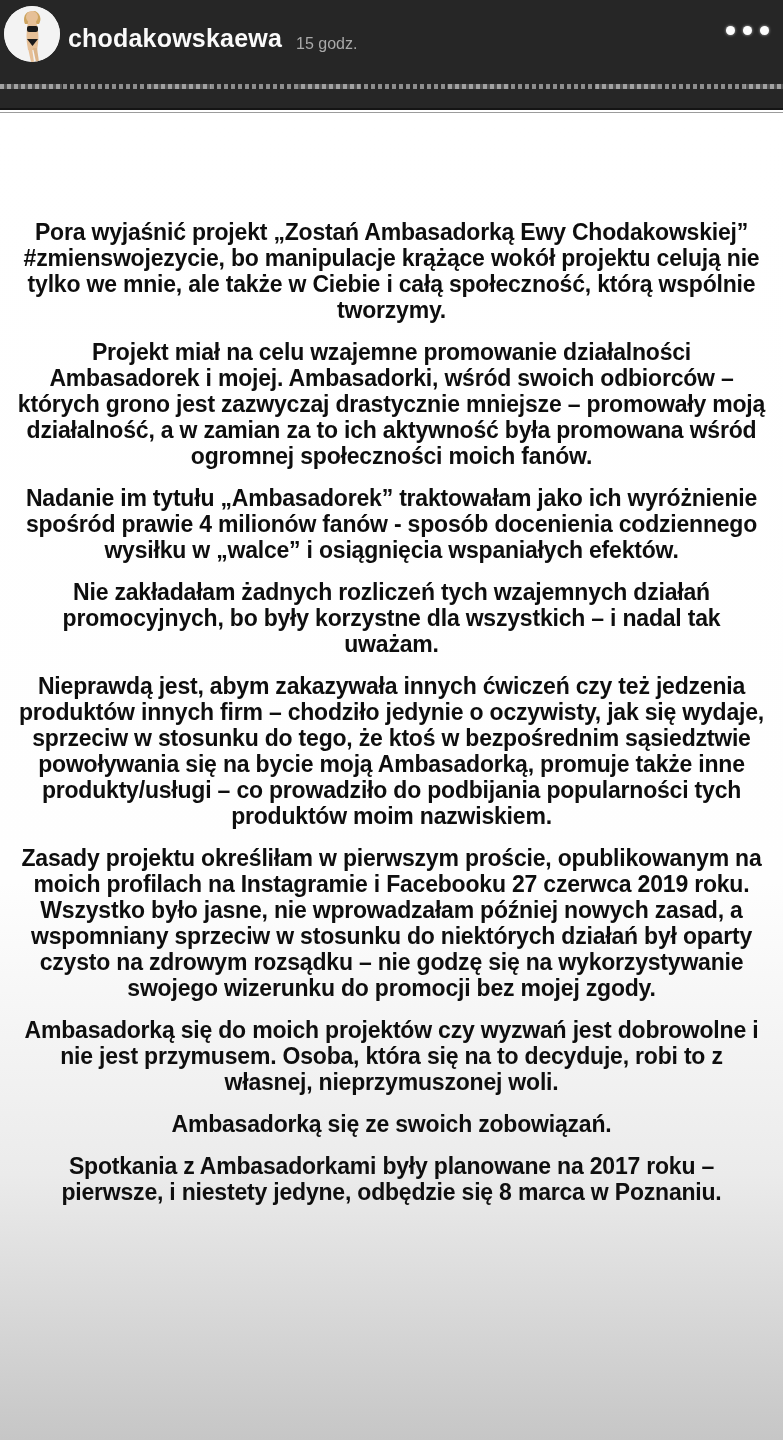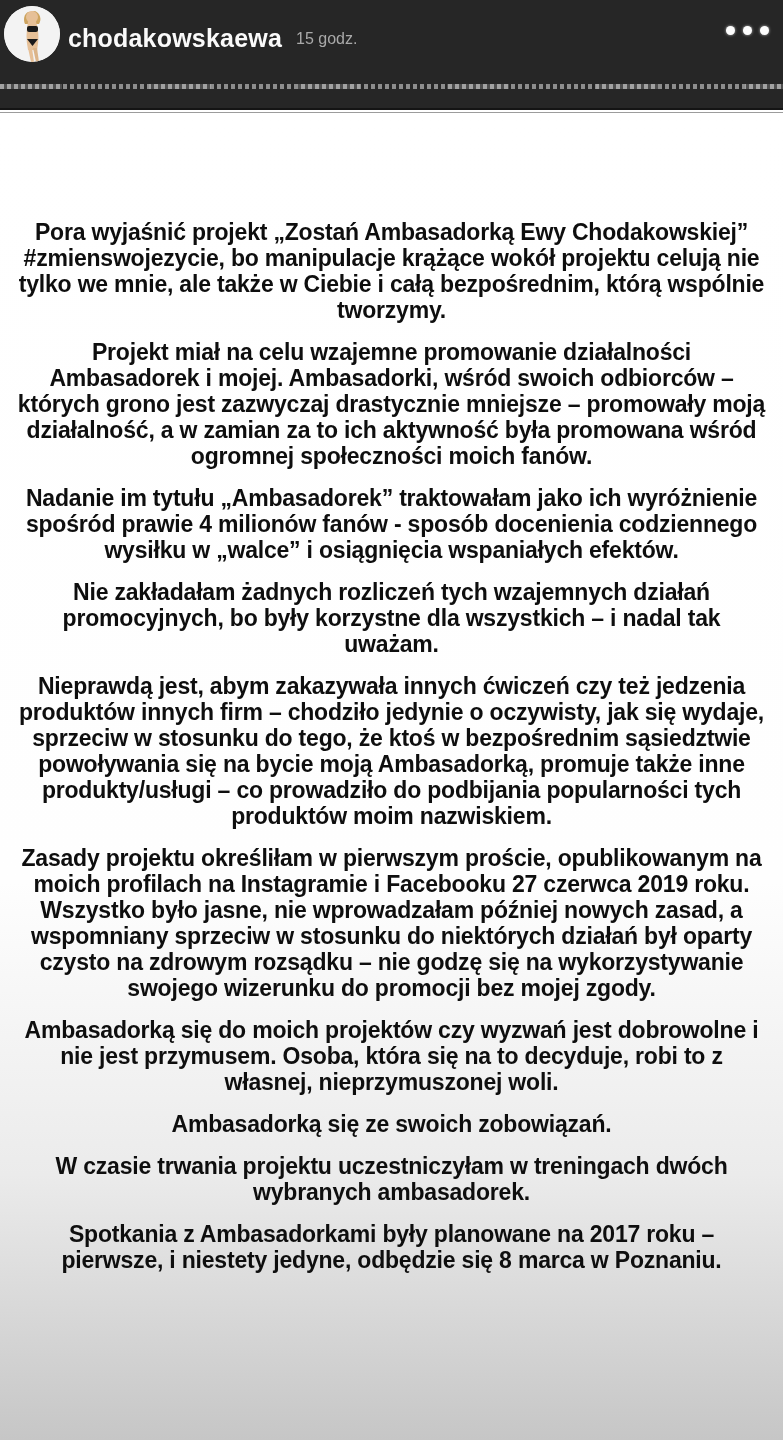--- a/index.html
+++ b/index.html
@@ -17,21 +17,21 @@
     background:#262626;
     border-bottom:2px solid #141414;
     z-index:2;
   }
   .avatar {
     position:absolute; left:4px; top:6px;
     width:56px; height:56px; border-radius:50%;
     overflow:hidden; background:#f3f3f3;
   }
   .header-row {
-    display:flex; align-items:center; gap:14px;
+    display:flex; align-items:flex-end; gap:14px;
     padding:24px 0 0 68px;
   }
   .username { font-size:25px; font-weight:700; color:#fafafa; letter-spacing:0.2px; }
   .timestamp { font-size:16px; font-weight:400; color:#a9a9a9; }
   .menu-dots {
     position:absolute; right:14px; top:26px;
     display:flex; gap:8px;
   }
   .menu-dots span {
     width:9px; height:9px; border-radius:50%;
@@ -85,25 +85,24 @@
     </div>
     <div class="menu-dots">
       <span></span>
       <span></span>
       <span></span>
     </div>
     <div class="progress-bar"></div>
   </div>
 
   <div class="content">
-    <p>Pora wyjaśnić projekt „Zostań Ambasadorką Ewy Chodakowskiej” #zmienswojezycie, bo manipulacje krążące wokół projektu celują nie tylko we mnie, ale także w Ciebie i całą bezpośrednim, którą wspólnie tworzymy.</p>
+    <p>Pora wyjaśnić projekt „Zostań Ambasadorką Ewy Chodakowskiej” #zmienswojezycie, bo manipulacje krążące wokół projektu celują nie tylko we mnie, ale także w Ciebie i całą społeczność, którą wspólnie tworzymy.</p>
     <p>Projekt miał na celu wzajemne promowanie działalności Ambasadorek i mojej. Ambasadorki, wśród swoich odbiorców – których grono jest zazwyczaj drastycznie mniejsze – promowały moją działalność, a w zamian za to ich aktywność była promowana wśród ogromnej społeczności moich fanów.</p>
     <p>Nadanie im tytułu „Ambasadorek” traktowałam jako ich wyróżnienie spośród prawie 4 milionów fanów - sposób docenienia codziennego wysiłku w „walce” i osiągnięcia wspaniałych efektów.</p>
     <p>Nie zakładałam żadnych rozliczeń tych wzajemnych działań promocyjnych, bo były korzystne dla wszystkich – i nadal tak uważam.</p>
     <p>Nieprawdą jest, abym zakazywała innych ćwiczeń czy też jedzenia produktów innych firm – chodziło jedynie o oczywisty, jak się wydaje, sprzeciw w stosunku do tego, że ktoś w bezpośrednim sąsiedztwie powoływania się na bycie moją Ambasadorką, promuje także inne produkty/usługi – co prowadziło do podbijania popularności tych produktów moim nazwiskiem.</p>
     <p>Zasady projektu określiłam w pierwszym proście, opublikowanym na moich profilach na Instagramie i Facebooku 27 czerwca 2019 roku. Wszystko było jasne, nie wprowadzałam później nowych zasad, a wspomniany sprzeciw w stosunku do niektórych działań był oparty czysto na zdrowym rozsądku – nie godzę się na wykorzystywanie swojego wizerunku do promocji bez mojej zgody.</p>
     <p>Ambasadorką się do moich projektów czy wyzwań jest dobrowolne i nie jest przymusem. Osoba, która się na to decyduje, robi to z własnej, nieprzymuszonej woli.</p>
     <p>Ambasadorką się ze swoich zobowiązań.</p>
-    <p>W czasie trwania projektu uczestniczyłam w treningach dwóch wybranych ambasadorek.</p>
     <p>Spotkania z Ambasadorkami były planowane na 2017 roku – pierwsze, i niestety jedyne, odbędzie się 8 marca w Poznaniu.</p>
   </div>
 
 </div>
 
 </body></html>

